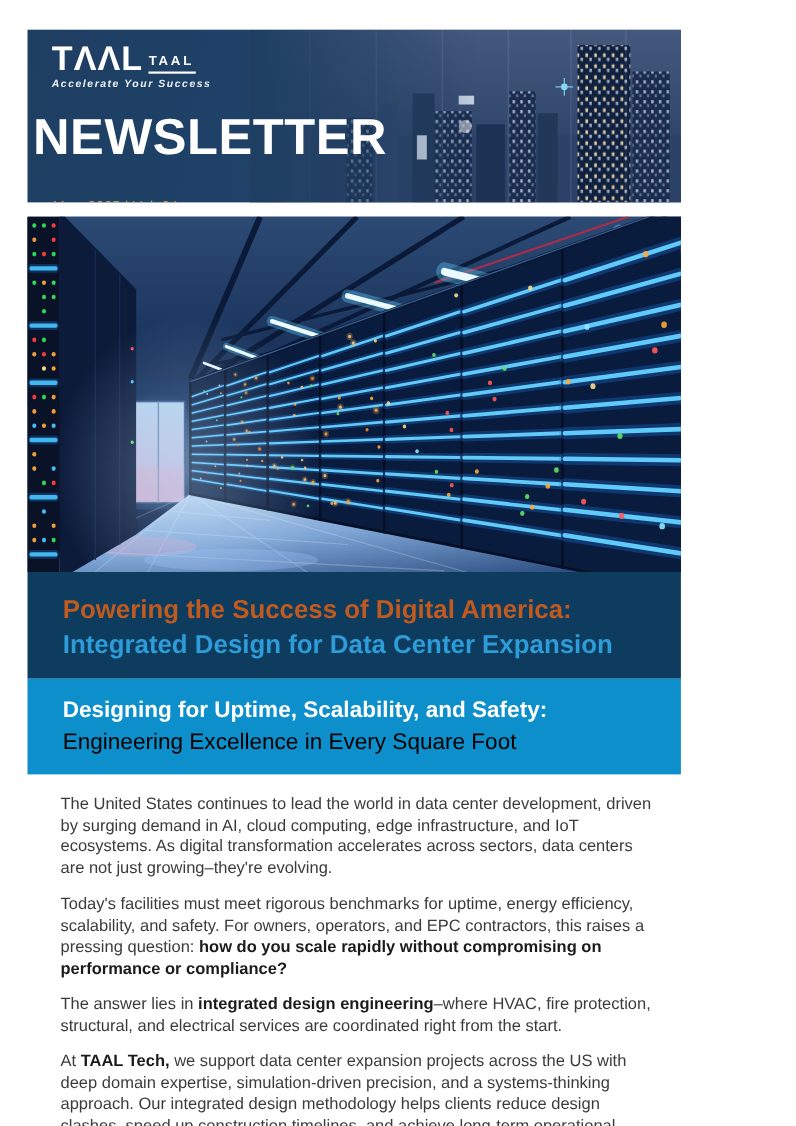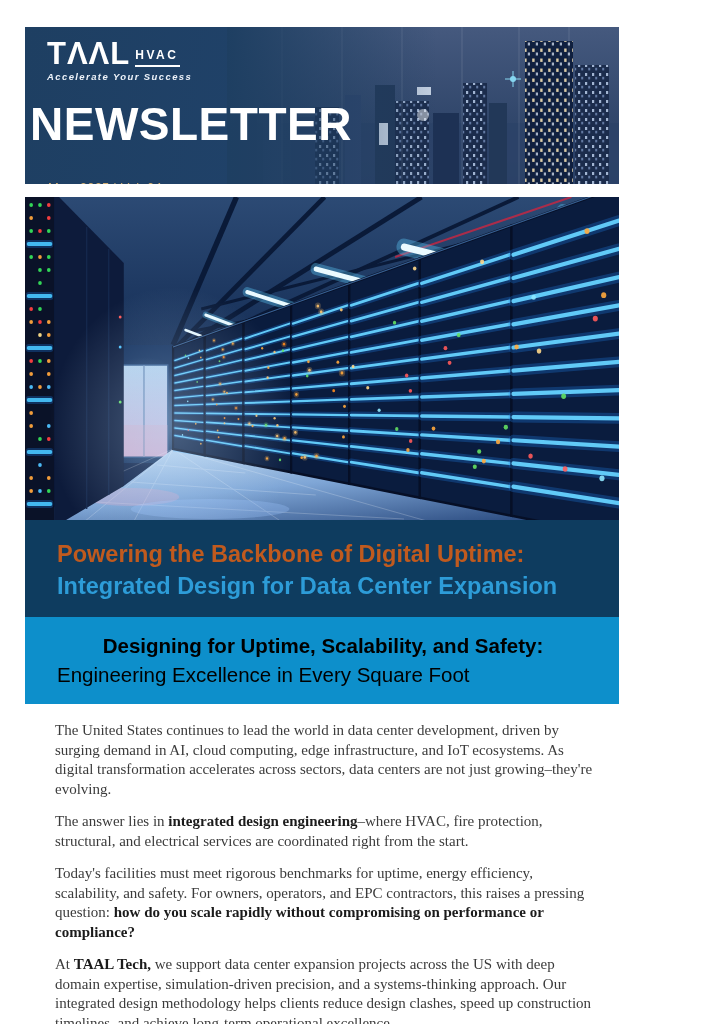--- a/index.html
+++ b/index.html
@@ -25,26 +25,26 @@
 
   
   .hero{margin-top:13px;height:323px;background:#0c1e44;}
   .hero svg{display:block;width:100%;height:100%;}
 
   
   .band-navy{background:var(--band-navy,#0e3c5f);padding:18px 30px 15px 32px;}
   .band-navy .l1{color:var(--headline-orange,#c05a1e);font-size:23.5px;font-weight:bold;line-height:32px;}
   .band-navy .l2{color:var(--headline-blue,#2d9cd8);font-size:23.5px;font-weight:bold;line-height:32px;}
   .band-blue{background:var(--band-blue,#0d8fcb);padding:14px 30px 15px 32px;}
-  .band-blue .l1{color:#000000;font-size:20.5px;font-weight:bold;line-height:29px;text-align:center;}
+  .band-blue .l1{color:#ffffff;font-size:20.5px;font-weight:bold;line-height:29px;}
   .band-blue .l2{color:#000000;font-size:20.5px;font-weight:normal;line-height:29px;}
 
   
   .article{padding:17px 24px 0 30px;color:#3b3b3b;font-size:15px;line-height:19.5px;}
-  .article p{margin:0 0 13px 0;font-family:Liberation Serif, serif;}
+  .article p{margin:0 0 13px 0;}
   .article b{color:#1b1b1b;}
 </style>
 </head>
 <body>
 
 <div class="sheet">
   <div class="content">
 
     <div class="masthead">
       <svg class="skyline" viewBox="0 0 392 157" preserveAspectRatio="none">
@@ -101,21 +101,21 @@
           <circle cx="286" cy="52" r="3" fill="#8fe6ff"></circle>
           <line x1="286" y1="44" x2="286" y2="60" stroke="#8fe6ff" stroke-width="1"></line>
           <line x1="278" y1="52" x2="294" y2="52" stroke="#8fe6ff" stroke-width="1"></line>
         </g>
         <rect x="0" y="0" width="210" height="157" fill="url(#fadeL)"></rect>
       </svg>
 
       <div class="logo">
         <div class="logo-row">
           <span class="logo-main">TΛΛL</span>
-          <span class="logo-suffix">HVAC</span>
+          <span class="logo-suffix">TAAL</span>
         </div>
         <div class="logo-tagline">Accelerate Your Success</div>
       </div>
       <div class="masthead-title">NEWSLETTER</div>
       <div class="masthead-issue">May, 2025 | Vol. 04</div>
     </div>
 
     <div class="hero">
       <svg id="hero-svg" viewBox="0 0 674 323" preserveAspectRatio="none">
         <defs>
@@ -531,30 +531,30 @@
             <circle cx="27" cy="294" r="2.1" fill="#35e05a" opacity="0.95"></circle>
             <rect x="1" y="303" width="31" height="8" fill="#1d7ae0" opacity="0.3" rx="3"></rect>
             <rect x="2" y="305" width="29" height="4" fill="#49c8ff" opacity="0.9" rx="2"></rect>
           </g>
 
         <circle cx="168" cy="230" r="140" fill="url(#hazeG)"></circle>
       </svg>
     </div>
 
     <div class="band-navy">
-      <div class="l1">Powering the Backbone of Digital Uptime:</div>
+      <div class="l1">Powering the Success of Digital America:</div>
       <div class="l2">Integrated Design for Data Center Expansion</div>
     </div>
 
     <div class="band-blue">
       <div class="l1">Designing for Uptime, Scalability, and Safety:</div>
       <div class="l2">Engineering Excellence in Every Square Foot</div>
     </div>
 
     <div class="article">
       <p><span>The United States continues to lead the world in data center development, driven by surging demand in AI, cloud computing, edge infrastructure, and IoT ecosystems. As digital transformation accelerates across sectors, data centers are not just growing–they're evolving.</span></p>
+      <p><span>Today's facilities must meet rigorous benchmarks for uptime, energy efficiency, scalability, and safety. For owners, operators, and EPC contractors, this raises a pressing question: </span><b>how do you scale rapidly without compromising on performance or compliance?</b></p>
       <p><span>The answer lies in </span><b>integrated design engineering</b><span>–where HVAC, fire protection, structural, and electrical services are coordinated right from the start.</span></p>
-      <p><span>Today's facilities must meet rigorous benchmarks for uptime, energy efficiency, scalability, and safety. For owners, operators, and EPC contractors, this raises a pressing question: </span><b>how do you scale rapidly without compromising on performance or compliance?</b></p>
       <p><span>At </span><b>TAAL Tech,</b><span> we support data center expansion projects across the US with deep domain expertise, simulation-driven precision, and a systems-thinking approach. Our integrated design methodology helps clients reduce design clashes, speed up construction timelines, and achieve long-term operational excellence.</span></p>
     </div>
 
   </div>
 </div>
 
 </body></html>

